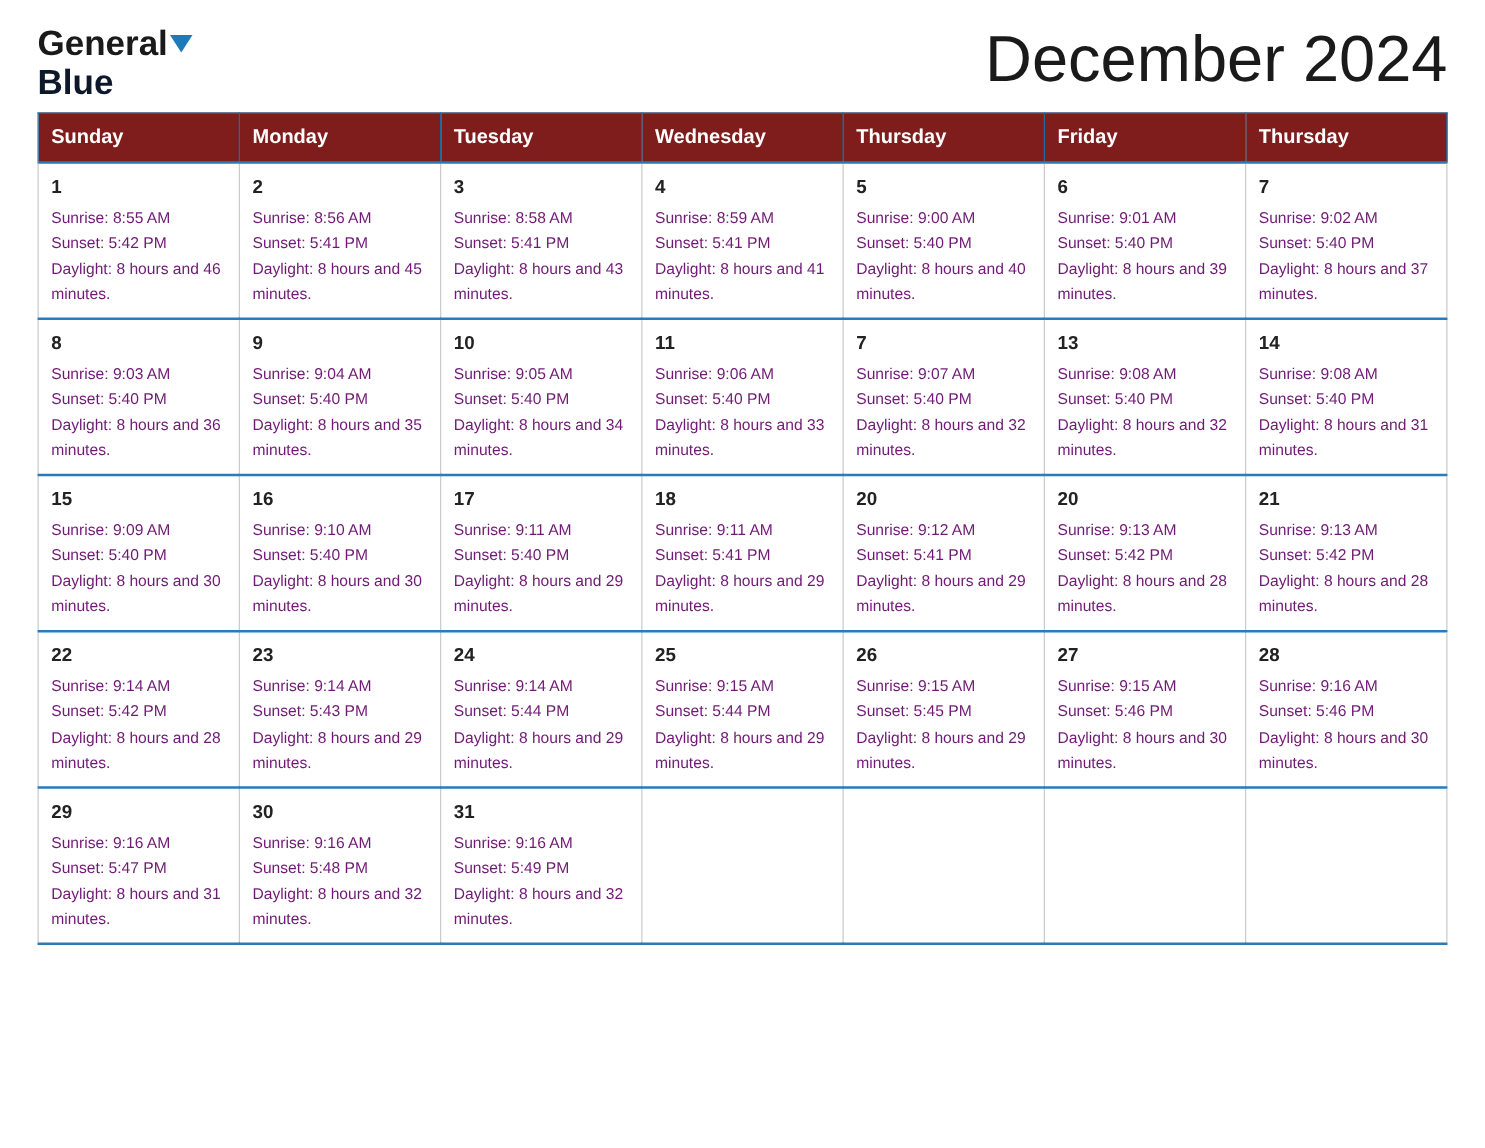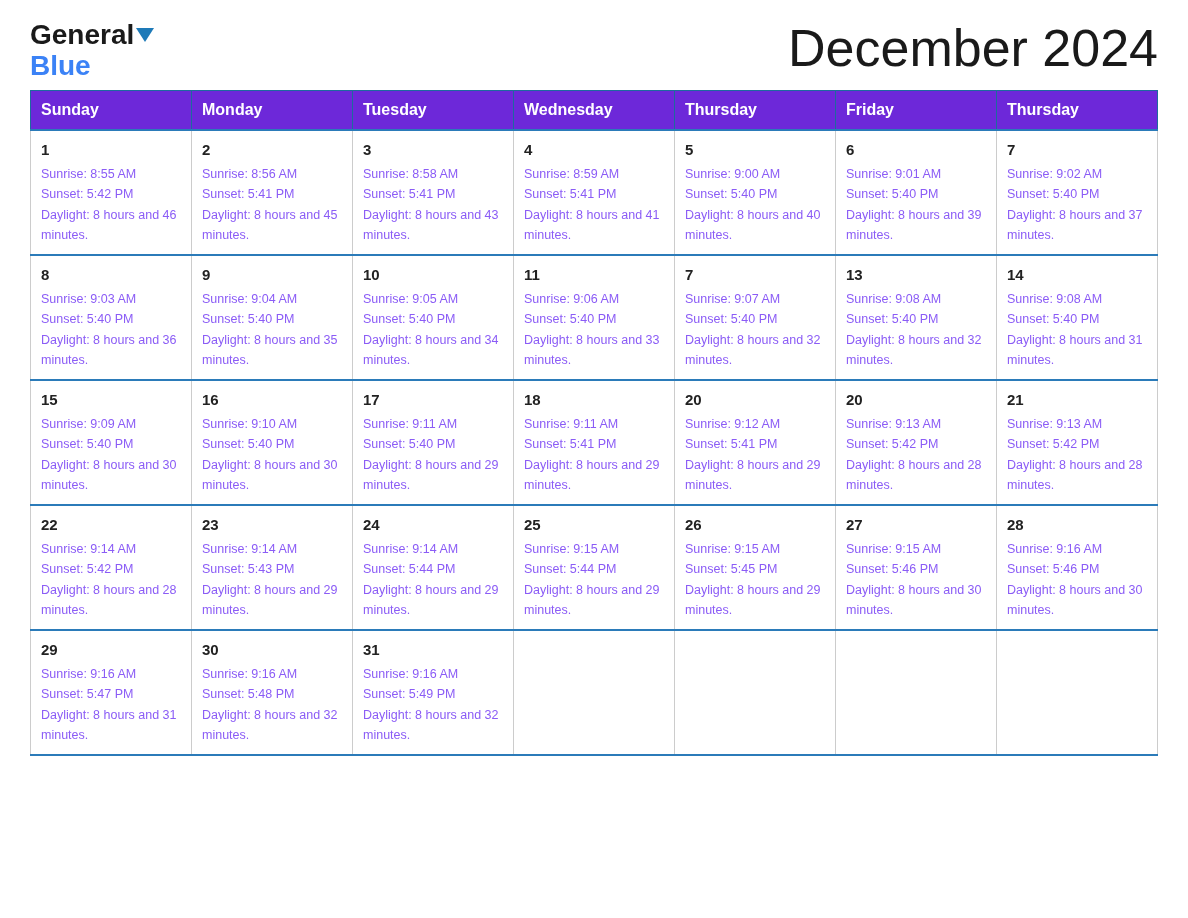--- a/index.html
+++ b/index.html
@@ -21,21 +21,21 @@
       flex-direction: column;
       align-items: flex-start;
     }
     .logo-text {
       font-size: 28px;
       font-weight: bold;
       color: #1a1a1a;
       line-height: 1.1;
     }
     .logo-general { color: #1a1a1a; }
-    .logo-blue { color: #3b82f6; }
+    .logo-blue { color: #0f172a; }
     .logo-triangle {
       display: inline-block;
       width: 0;
       height: 0;
       border-left: 9px solid transparent;
       border-right: 9px solid transparent;
       border-top: 14px solid #1e7ab8;
       margin-left: 2px;
       vertical-align: middle;
       position: relative;
@@ -54,21 +54,21 @@
       font-size: 22px;
       color: #555;
       margin-top: 4px;
     }
     .calendar {
       width: 100%;
       border-collapse: collapse;
       border: 1px solid #aaa;
     }
     .calendar th {
-      background-color: #6d28d9;
+      background-color: #7f1d1d;
       color: #fff;
       font-size: 16px;
       font-weight: bold;
       padding: 10px 10px;
       text-align: left;
       border: 1px solid #1e6a9e;
     }
     .calendar td {
       vertical-align: top;
       padding: 8px 10px;
@@ -84,21 +84,21 @@
     }
     .day-number {
       font-size: 15px;
       font-weight: bold;
       color: #222;
       display: block;
       margin-bottom: 3px;
     }
     .day-info {
       font-size: 12.5px;
-      color: #8b5cf6;
+      color: #701a75;
       line-height: 1.55;
     }
     .empty-cell {
       background: #fff;
     }
   </style>
 </head>
 <body>
 
 <div class="header">

